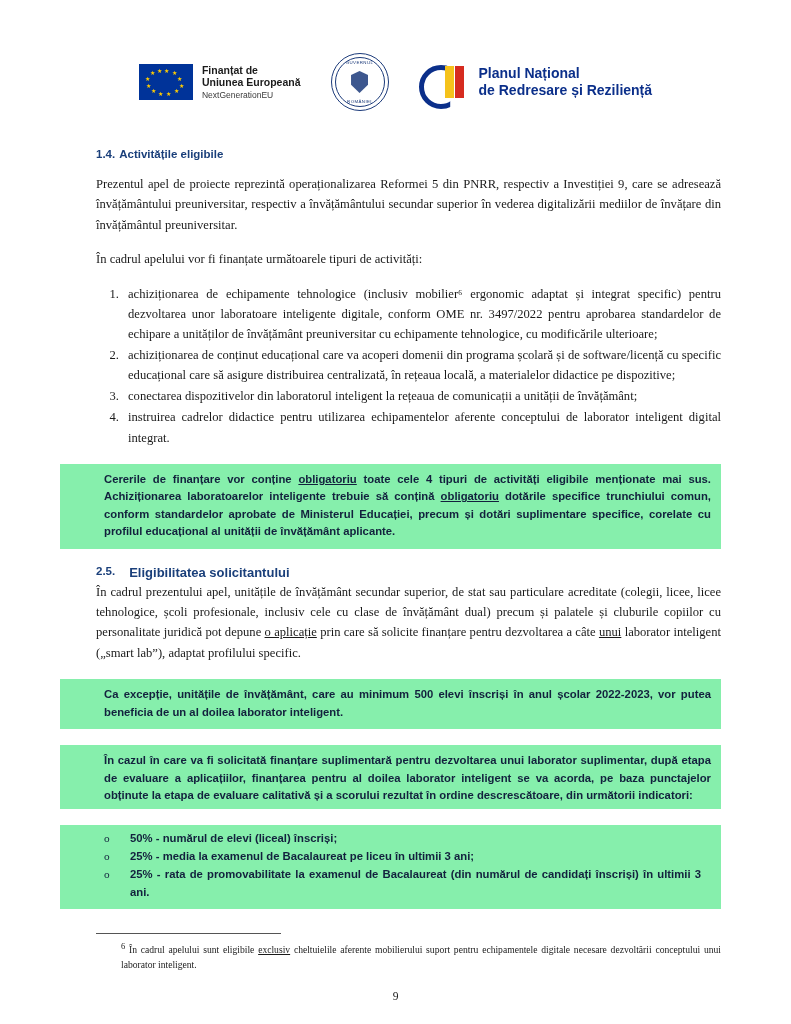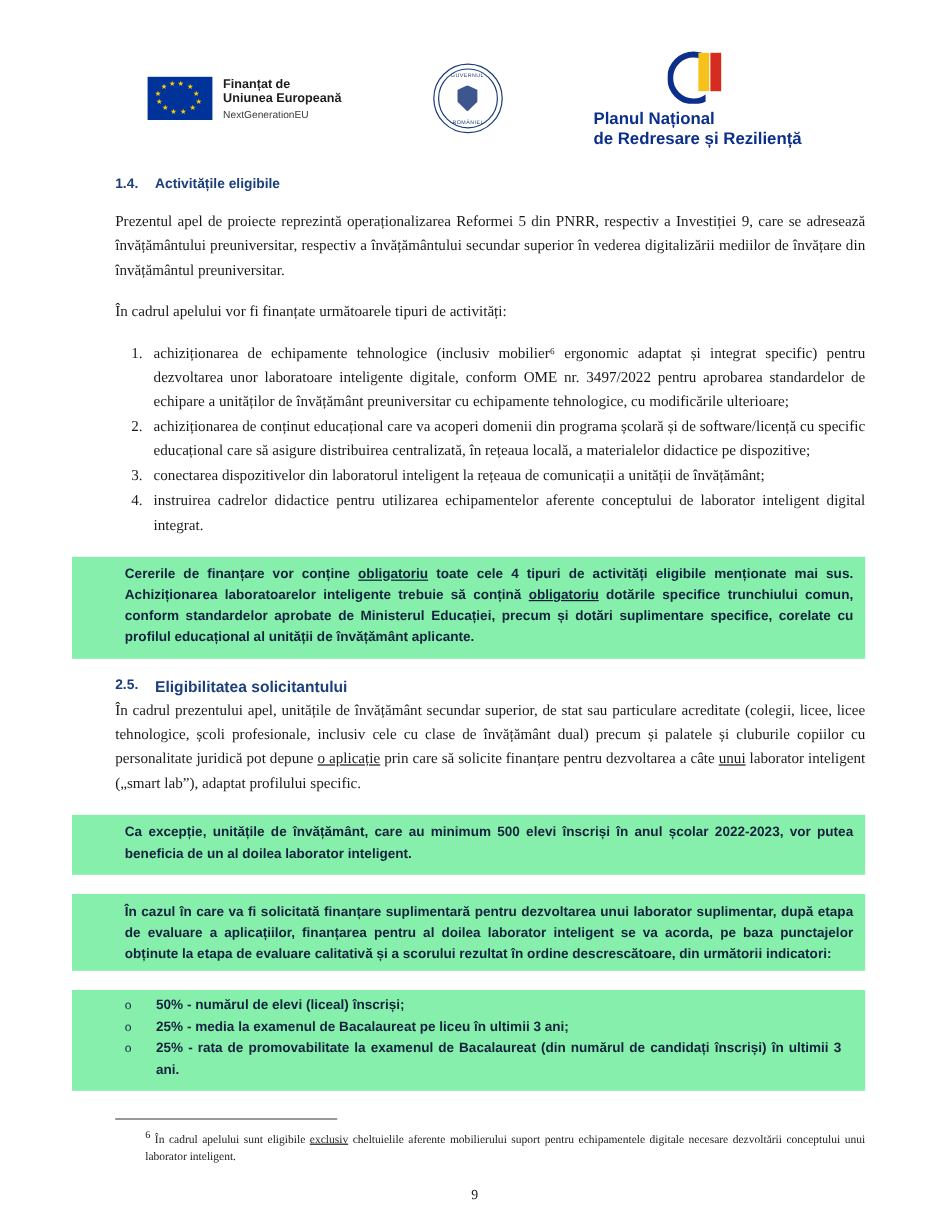--- a/index.html
+++ b/index.html
@@ -19,21 +19,21 @@
     height: 1024px;
     box-sizing: border-box;
     padding: 44px 60px 20px 60px;
   }
 
   
   .logo-row {
     display: flex;
     align-items: center;
     justify-content: center;
-    gap: 74px;
+    gap: 28px;
     height: 60px;
     margin-top: 8px;
     margin-bottom: 36px;
   }
   .logo-eu {
     display: flex;
     align-items: center;
     gap: 9px;
   }
   .eu-flag {
@@ -107,21 +107,20 @@
     height: 22px;
     background: #1b3a7a;
     clip-path: polygon(50% 0%, 100% 18%, 100% 62%, 50% 100%, 0% 62%, 0% 18%);
     opacity: 0.85;
   }
 
   .logo-pnrr {
     display: flex;
     align-items: center;
     gap: 10px;
-    flex-direction: column;
   }
   .pnrr-mark {
     width: 50px;
     height: 40px;
     position: relative;
   }
   .pnrr-swoosh {
     position: absolute;
     left: 0; top: 3px;
     width: 34px; height: 34px;
@@ -152,21 +151,21 @@
   
   .h-num {
     font-family: "Liberation Sans", sans-serif;
     font-weight: bold;
     font-size: 11.5px;
     color: #1a3f7a;
   }
   .heading {
     margin: 0 0 14px 0;
     display: flex;
-    gap: 14px;
+    gap: 4px;
     padding-left: 36px;
   }
   .heading .htext {
     font-family: "Liberation Sans", sans-serif;
     font-weight: bold;
     font-size: 11.5px;
     color: #1a3f7a;
   }
   p.para {
     margin: 0 0 14px 0;

